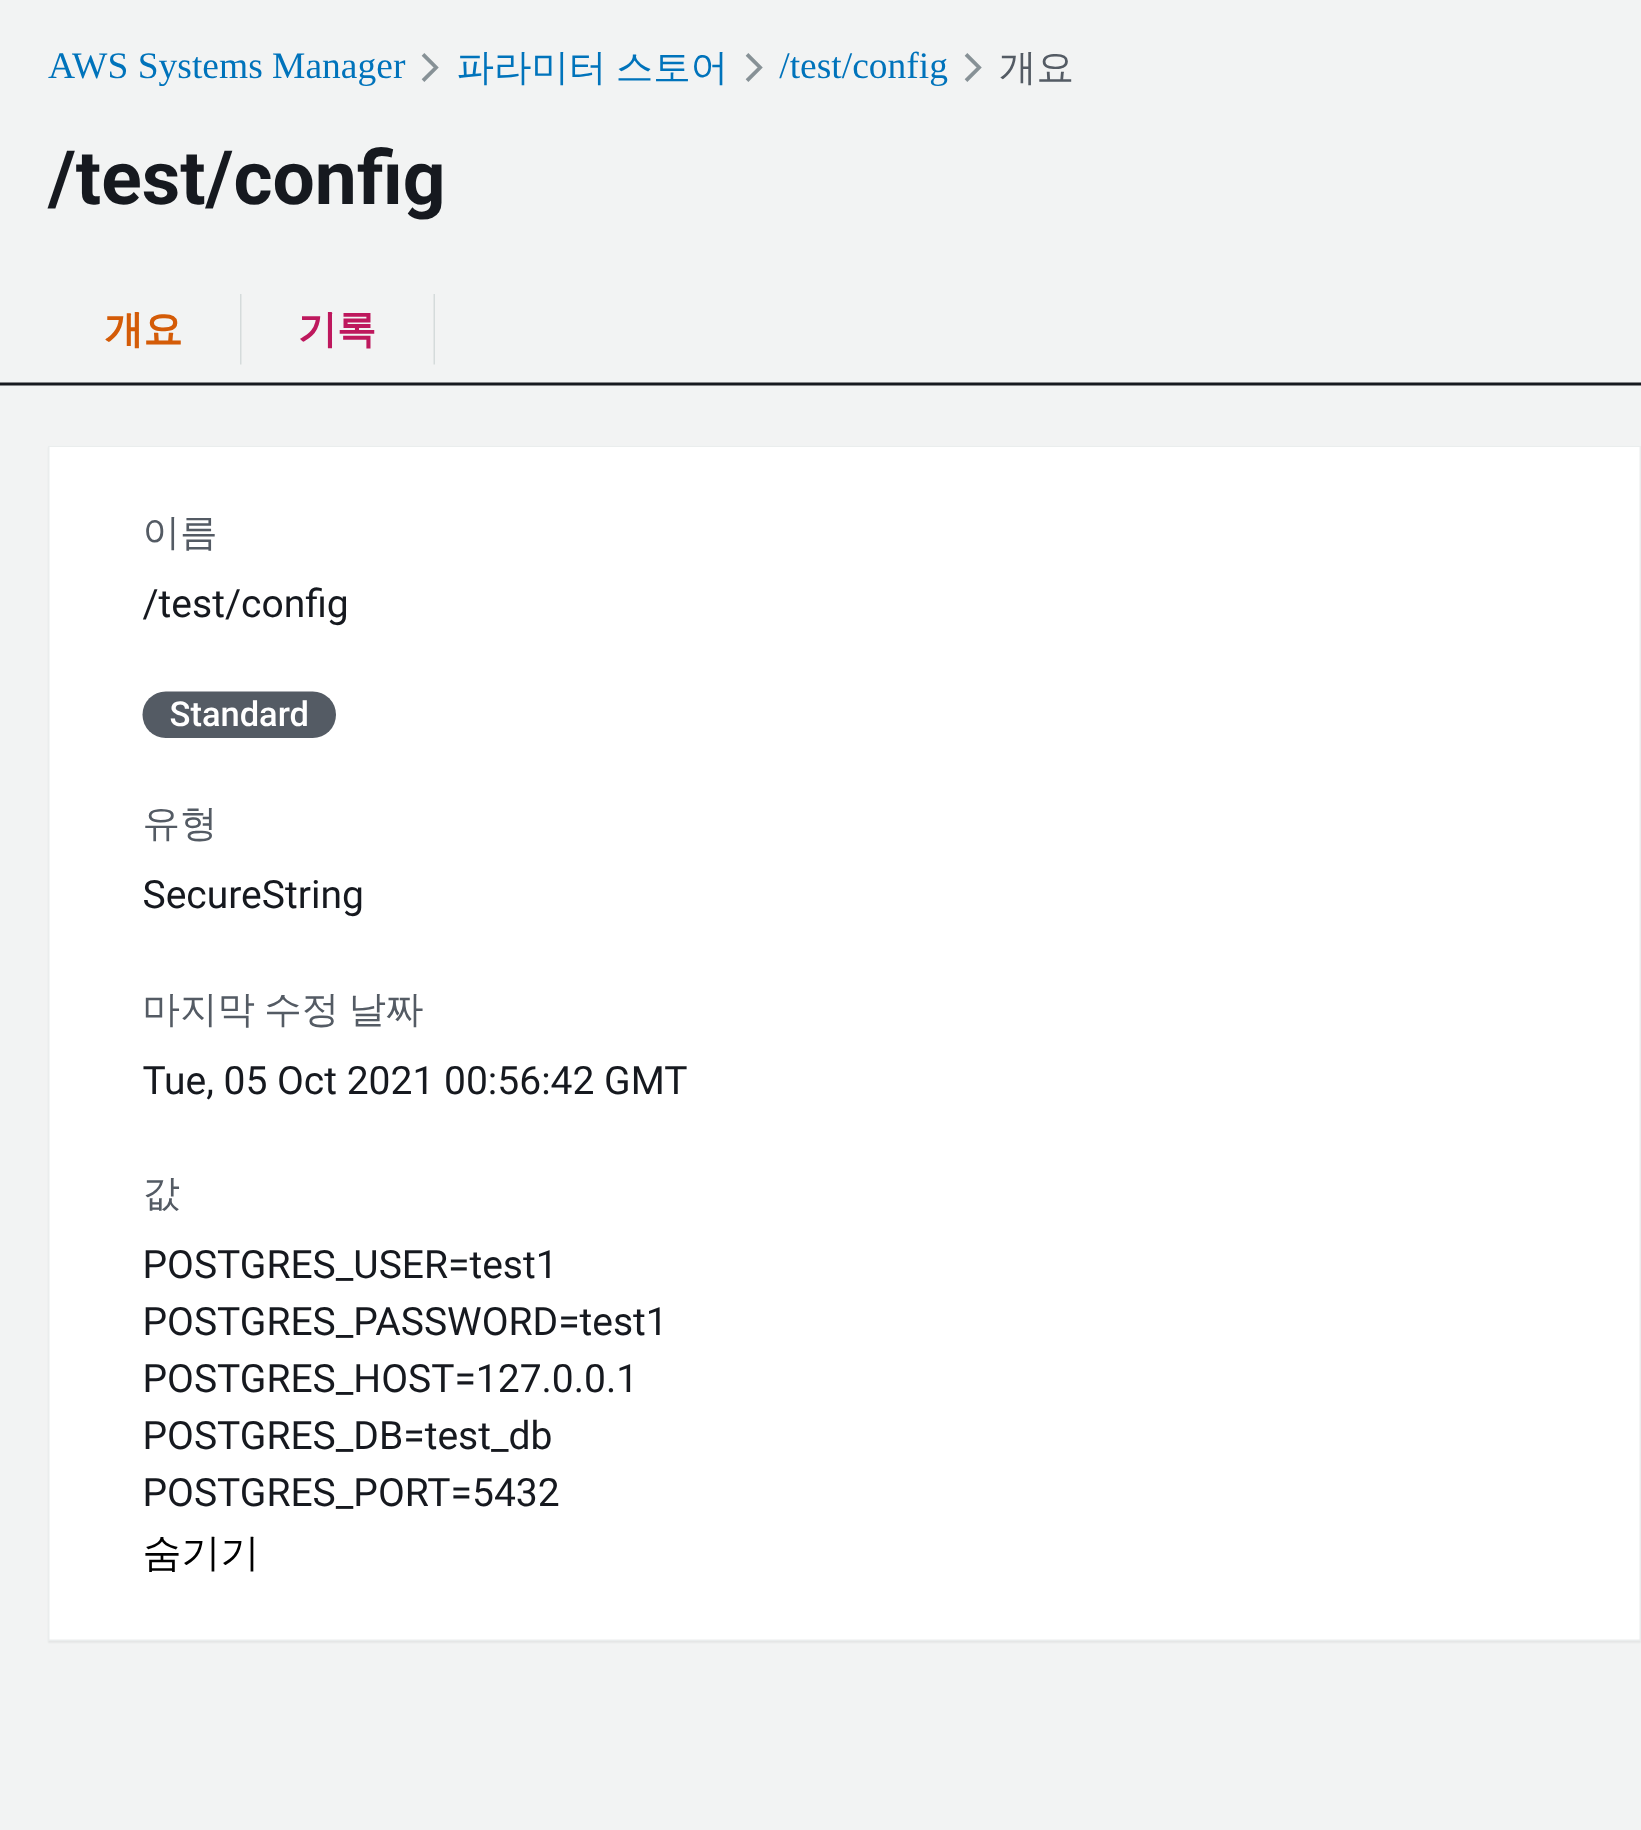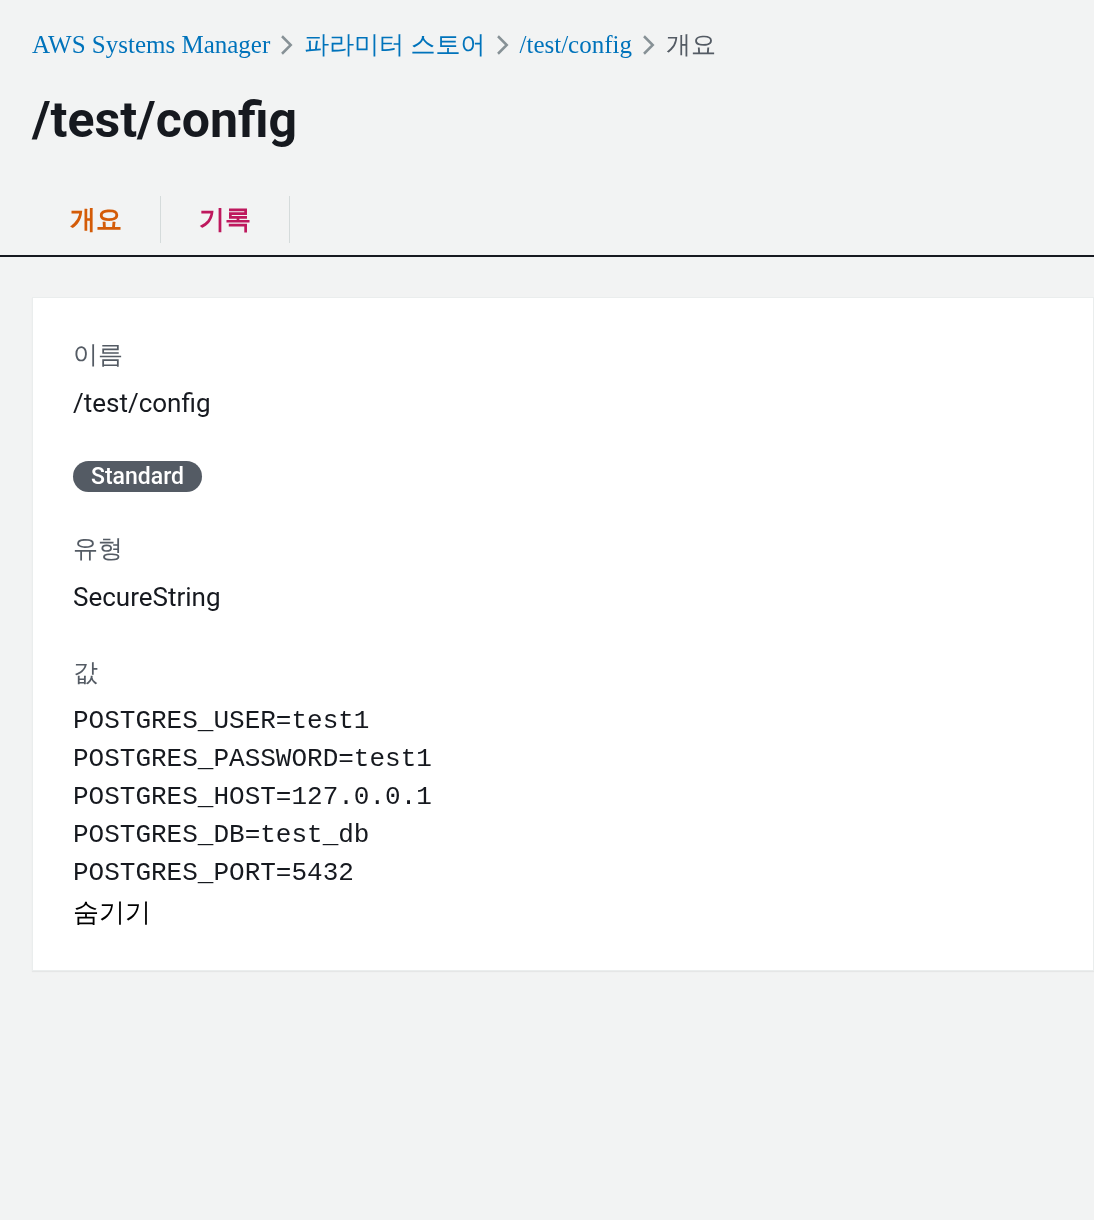--- a/index.html
+++ b/index.html
@@ -70,20 +70,21 @@
     .panel {
       background: #ffffff;
       border: 1px solid #eaeded;
       margin: 40px 0 0 32px;
       padding: 40px 40px;
       width: calc(100% - 32px);
       box-shadow: 0 1px 1px rgba(0,0,0,0.05);
     }
     .field {
       margin-bottom: 40px;
+      margin-left: 22px;
     }
     .field:last-child {
       margin-bottom: 0;
     }
     .field-label {
       color: #545b64;
       font-size: 25px;
       margin-bottom: 14px;
     }
     .field-value {
@@ -98,21 +99,20 @@
       padding: 2px 18px;
       border-radius: 20px;
       font-size: 23px;
       font-weight: 500;
     }
     .value-multiline {
       white-space: pre-line;
       font-size: 26px;
       color: #16191f;
       line-height: 1.46;
-      font-family: Liberation Mono, monospace;
     }
     .hide-link {
       color: #000000;
       font-size: 26px;
       cursor: pointer;
       display: inline-block;
       margin-top: 2px;
     }
   </style>
 </head>
@@ -158,20 +158,24 @@
 
   <div class="field">
     <div><span class="badge">Standard</span></div>
   </div>
 
   <div class="field">
     <div class="field-label">유형</div>
     <div class="field-value">SecureString</div>
   </div>
 
+  <div class="field">
+    <div class="field-label">마지막 수정 날짜</div>
+    <div class="field-value">Tue, 05 Oct 2021 00:56:42 GMT</div>
+  </div>
 
   <div class="field">
     <div class="field-label">값</div>
     <div class="value-multiline">POSTGRES_USER=test1
 POSTGRES_PASSWORD=test1
 POSTGRES_HOST=127.0.0.1
 POSTGRES_DB=test_db
 POSTGRES_PORT=5432</div>
     <span class="hide-link">숨기기</span>
   </div>

